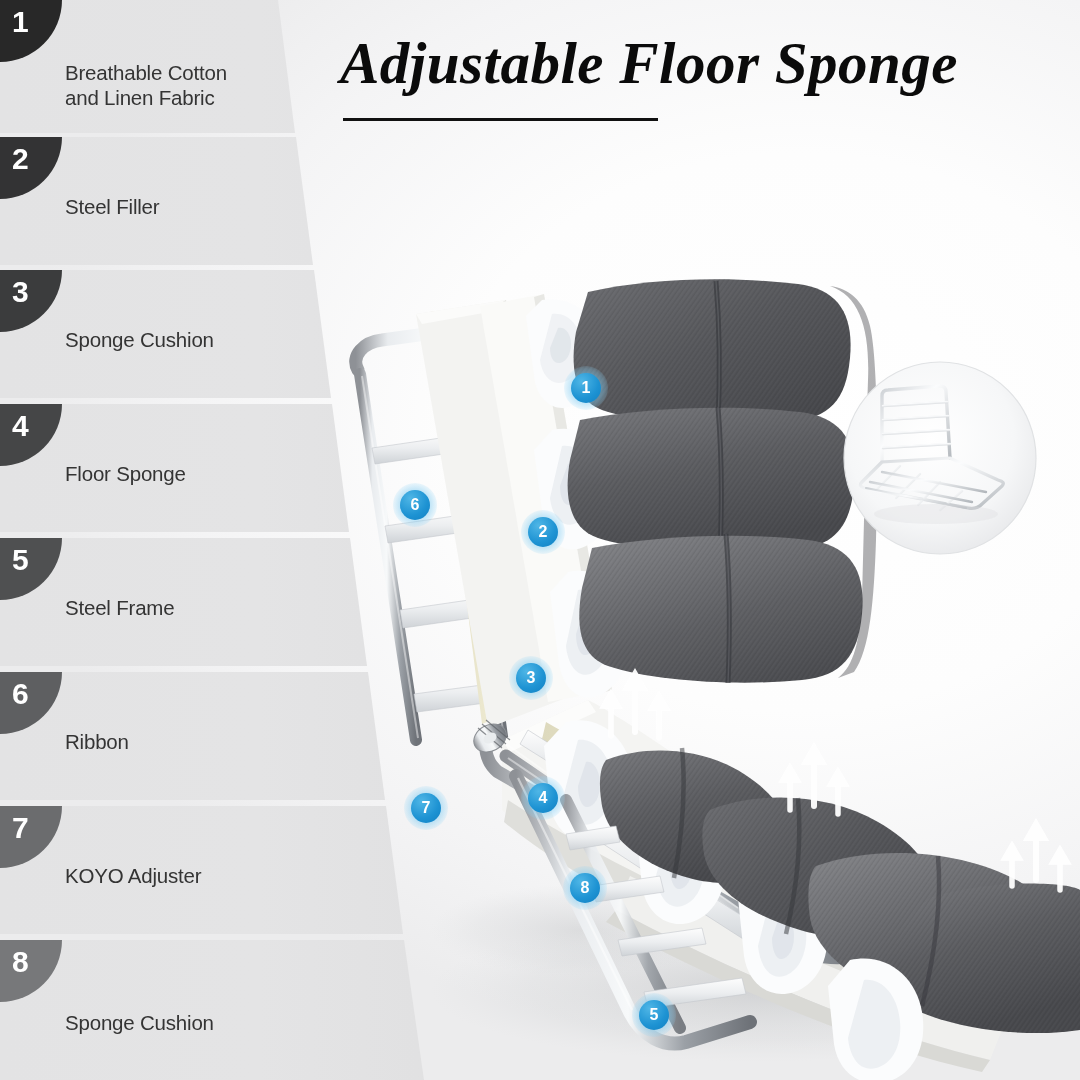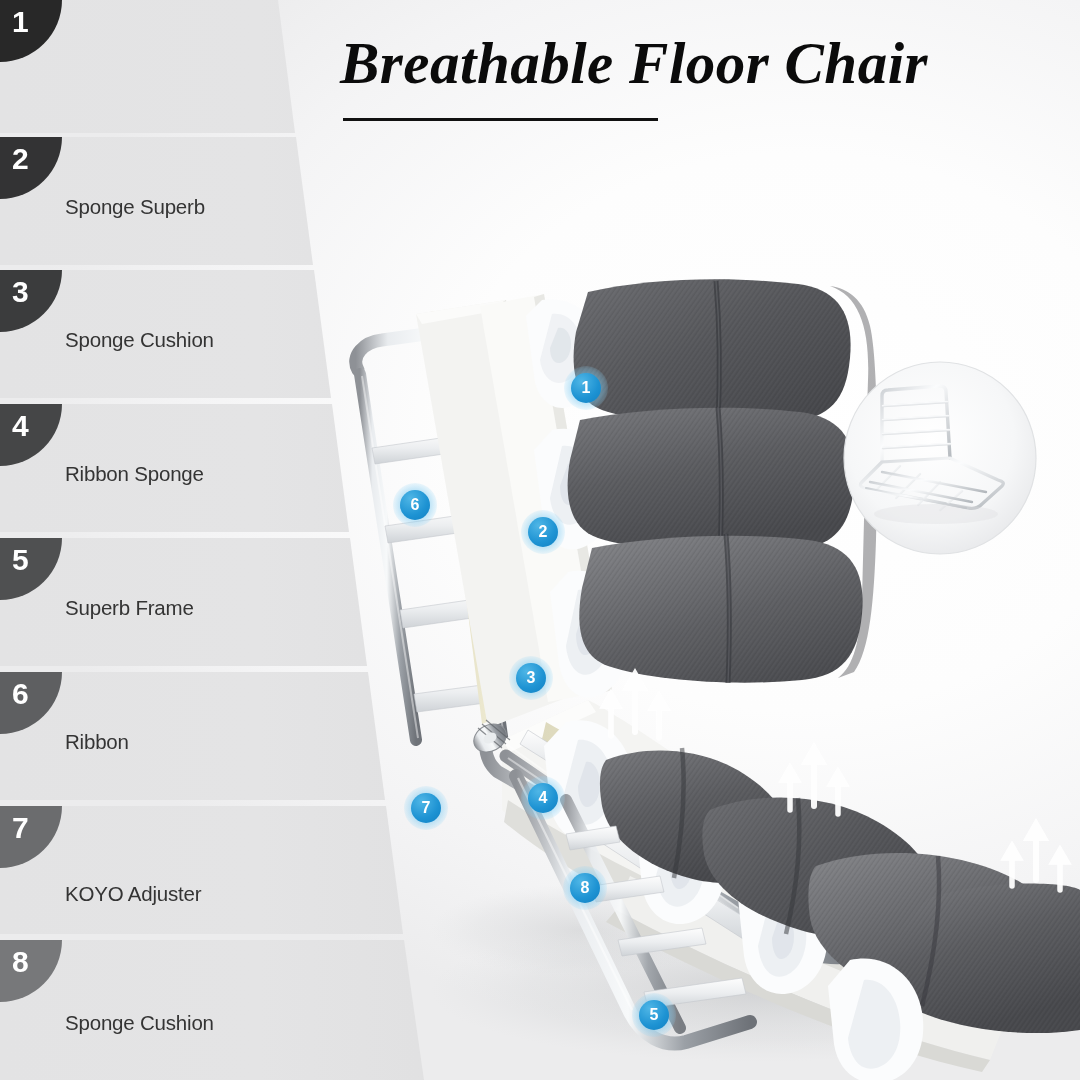--- a/index.html
+++ b/index.html
@@ -97,60 +97,62 @@
 </style>
 </head>
 <body>
 
 <div id="page">
 
   <div id="feature-list">
       <div class="feature-row" style="top: 0px; height: 133px;">
         <div class="panel" style="clip-path: polygon(0px 0px, 278px 0px, 295px 100%, 0px 100%);"></div>
         <div class="badge" style="background: rgb(40, 40, 40);">1</div>
+        <div class="label" style="top: 60px;">Breathable Cotton
+and Linen Fabric</div>
       </div>
       <div class="feature-row" style="top: 137px; height: 128px;">
         <div class="panel" style="clip-path: polygon(0px 0px, 296px 0px, 313px 100%, 0px 100%);"></div>
         <div class="badge" style="background: rgb(51, 51, 52);">2</div>
-        <div class="label" style="top: 57px;">Sponge Superb</div>
+        <div class="label" style="top: 57px;">Steel Filler</div>
       </div>
       <div class="feature-row" style="top: 270px; height: 128px;">
         <div class="panel" style="clip-path: polygon(0px 0px, 314px 0px, 331px 100%, 0px 100%);"></div>
         <div class="badge" style="background: rgb(59, 60, 61);">3</div>
         <div class="label" style="top: 57px;">Sponge Cushion</div>
       </div>
       <div class="feature-row" style="top: 404px; height: 128px;">
         <div class="panel" style="clip-path: polygon(0px 0px, 332px 0px, 349px 100%, 0px 100%);"></div>
         <div class="badge" style="background: rgb(69, 70, 71);">4</div>
-        <div class="label" style="top: 57px;">Ribbon Sponge</div>
+        <div class="label" style="top: 57px;">Floor Sponge</div>
       </div>
       <div class="feature-row" style="top: 538px; height: 128px;">
         <div class="panel" style="clip-path: polygon(0px 0px, 350px 0px, 367px 100%, 0px 100%);"></div>
         <div class="badge" style="background: rgb(79, 80, 81);">5</div>
-        <div class="label" style="top: 57px;">Superb Frame</div>
+        <div class="label" style="top: 57px;">Steel Frame</div>
       </div>
       <div class="feature-row" style="top: 672px; height: 128px;">
         <div class="panel" style="clip-path: polygon(0px 0px, 368px 0px, 385px 100%, 0px 100%);"></div>
         <div class="badge" style="background: rgb(94, 95, 97);">6</div>
         <div class="label" style="top: 57px; text-align: center;">Ribbon</div>
       </div>
       <div class="feature-row" style="top: 806px; height: 128px;">
         <div class="panel" style="clip-path: polygon(0px 0px, 386px 0px, 403px 100%, 0px 100%);"></div>
         <div class="badge" style="background: rgb(107, 108, 110);">7</div>
-        <div class="label" style="top: 75px;">KOYO Adjuster</div>
+        <div class="label" style="top: 57px;">KOYO Adjuster</div>
       </div>
       <div class="feature-row" style="top: 940px; height: 140px;">
         <div class="panel" style="clip-path: polygon(0px 0px, 404px 0px, 424px 100%, 0px 100%);"></div>
         <div class="badge" style="background: rgb(119, 120, 122);">8</div>
         <div class="label" style="top: 70px;">Sponge Cushion</div>
       </div>
     </div>
 
   <div id="header">
-    <h1 id="page-title">Breathable Floor Chair</h1>
+    <h1 id="page-title">Adjustable Floor Sponge</h1>
     <div id="title-rule"></div>
   </div>
 
   <div id="product">
     <svg viewBox="0 0 750 810" xmlns="http://www.w3.org/2000/svg">
       <defs>
         <linearGradient id="fabricDark" x1="0" y1="0" x2="1" y2="1">
           <stop offset="0%" stop-color="#6b6c70"></stop>
           <stop offset="45%" stop-color="#55565a"></stop>
           <stop offset="100%" stop-color="#414246"></stop>

